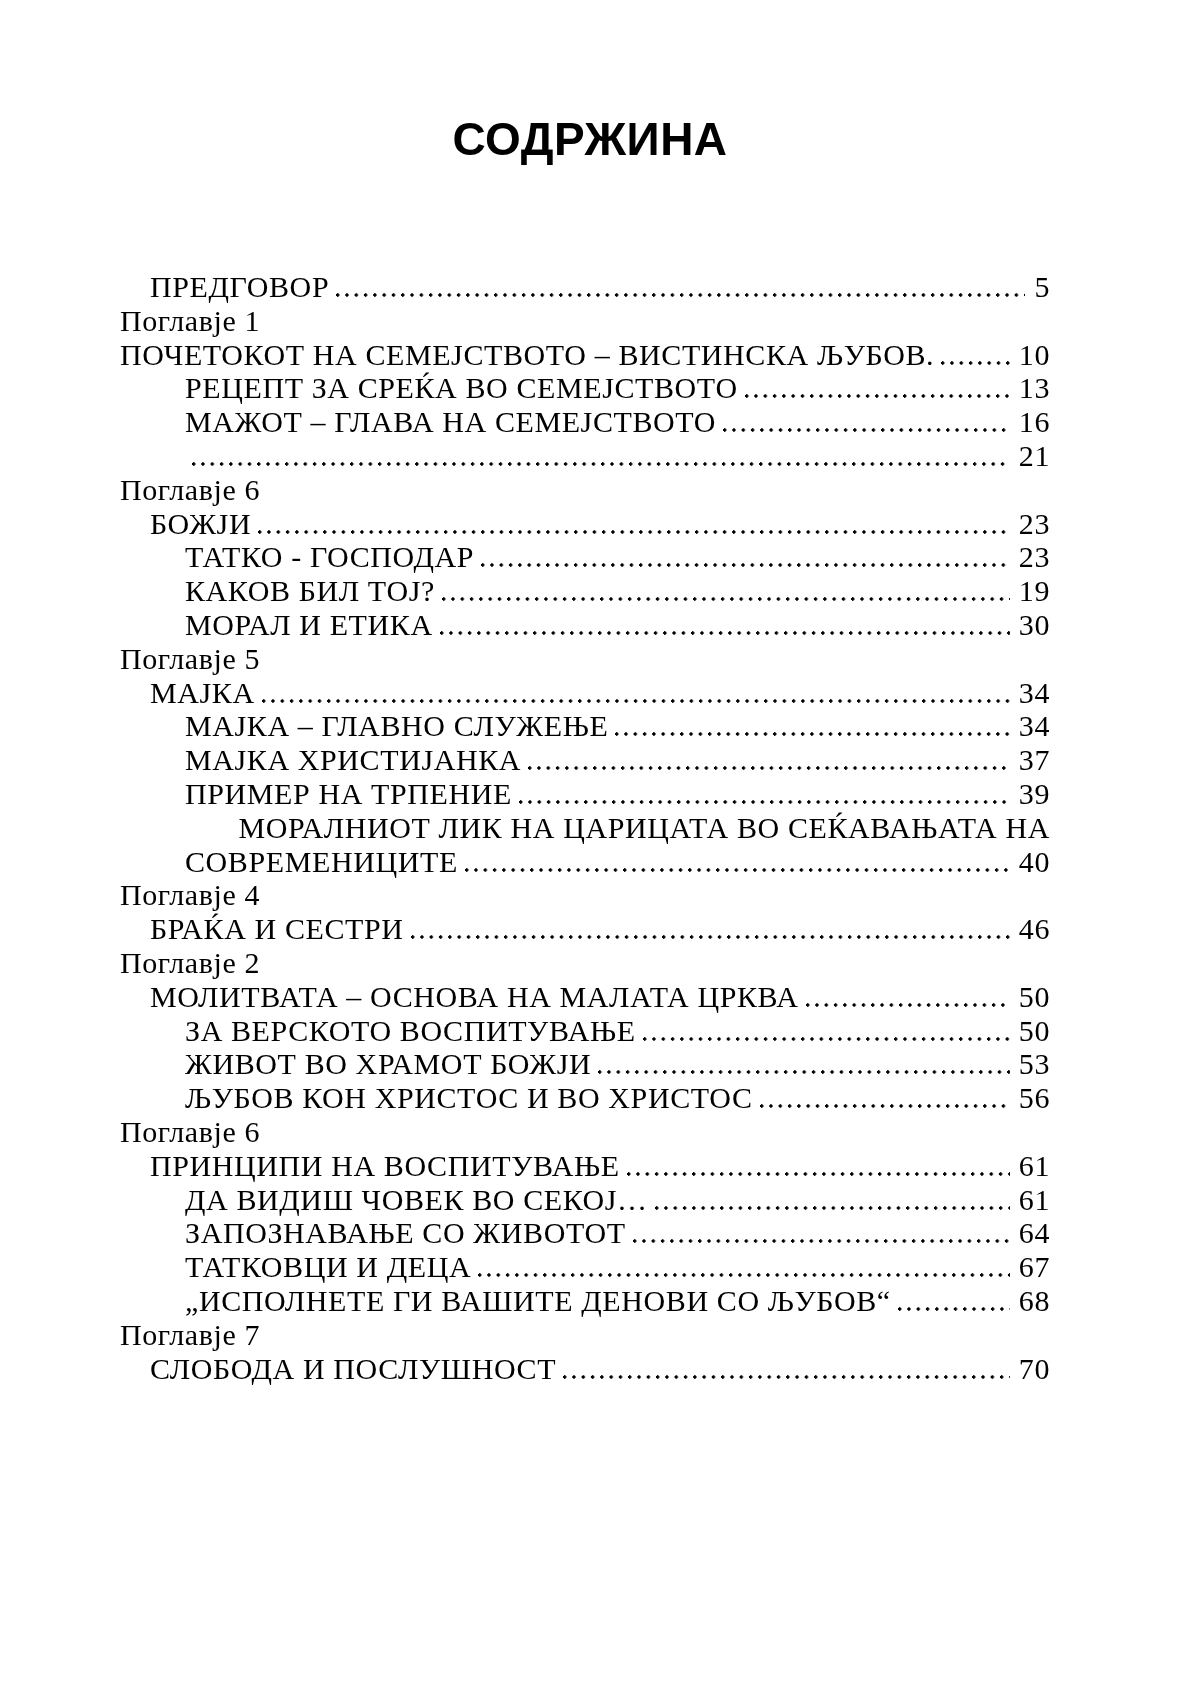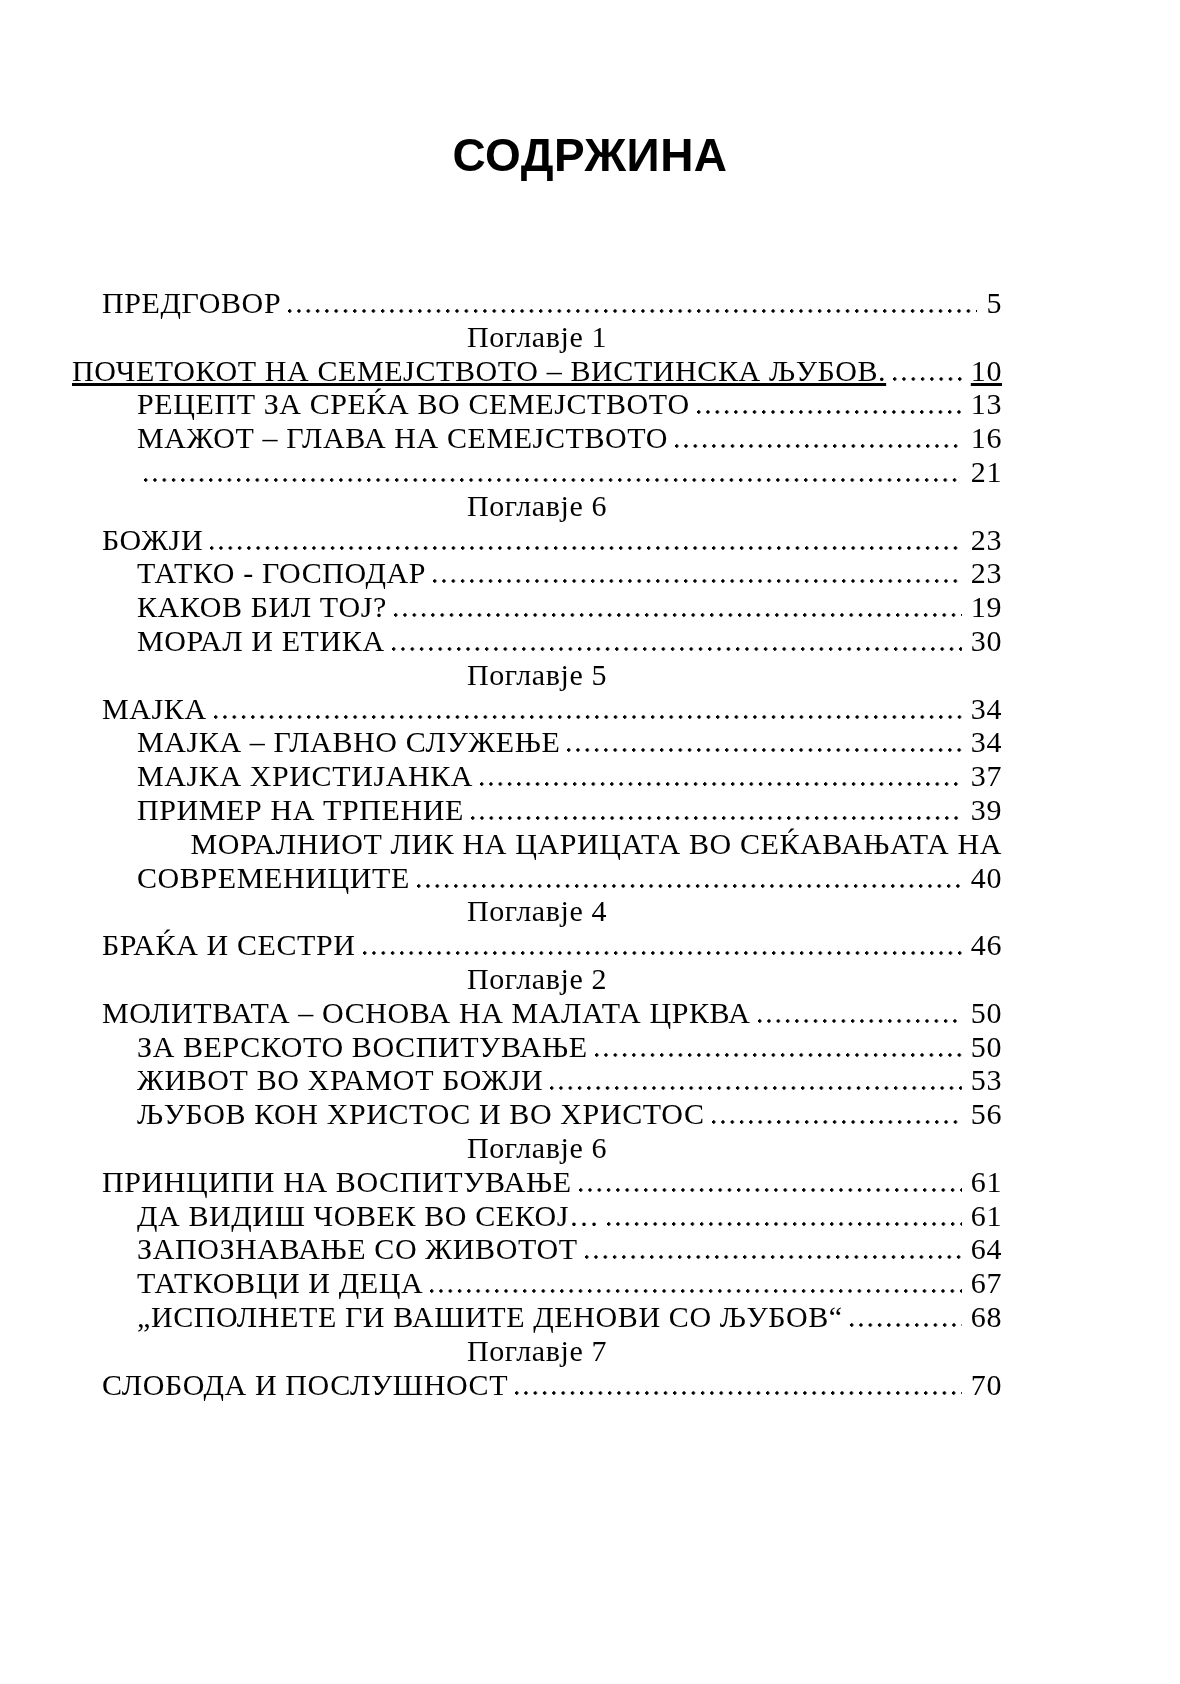--- a/index.html
+++ b/index.html
@@ -9,51 +9,51 @@
   }
   .page {
     position: relative;
     width: 1180px;
     height: 1684px;
     background: #ffffff;
     overflow: hidden;
     color: #000000;
   }
   .title {
-    margin: 16px;
+    margin: 0;
     padding-top: 110px;
     text-align: center;
     font-family: "Liberation Sans", sans-serif;
     font-weight: bold;
     font-size: 46px;
     line-height: 58px;
     letter-spacing: 0.5px;
     color: #000000;
   }
   .toc {
-    margin: 102px 0 0 72px;
+    margin: 102px 0 0 120px;
     width: 930px;
     font-family: "Liberation Serif", serif;
     font-size: 30px;
     letter-spacing: 0.6px;
     color: #000000;
   }
   .row {
     display: flex;
     align-items: baseline;
     height: 33.8px;
     line-height: 33.8px;
     white-space: nowrap;
   }
   .row.chapter {
     display: block;
-    text-align: center;
+    text-align: left;
     white-space: normal;
   }
-  .indent0 { padding-left: 0; text-decoration: underline; }
+  .indent0 { padding-left: 0; }
   .indent1 { padding-left: 30px; }
   .indent2 { padding-left: 65px; justify-content: flex-end; }
   .entry-text {
     flex: 0 0 auto;
   }
   .leader {
     flex: 1 1 auto;
     height: 4px;
     margin: 0 9px 0 7px;
     background-image: radial-gradient(circle at 1.7px 2px, #000000 1.5px, transparent 1.8px);

